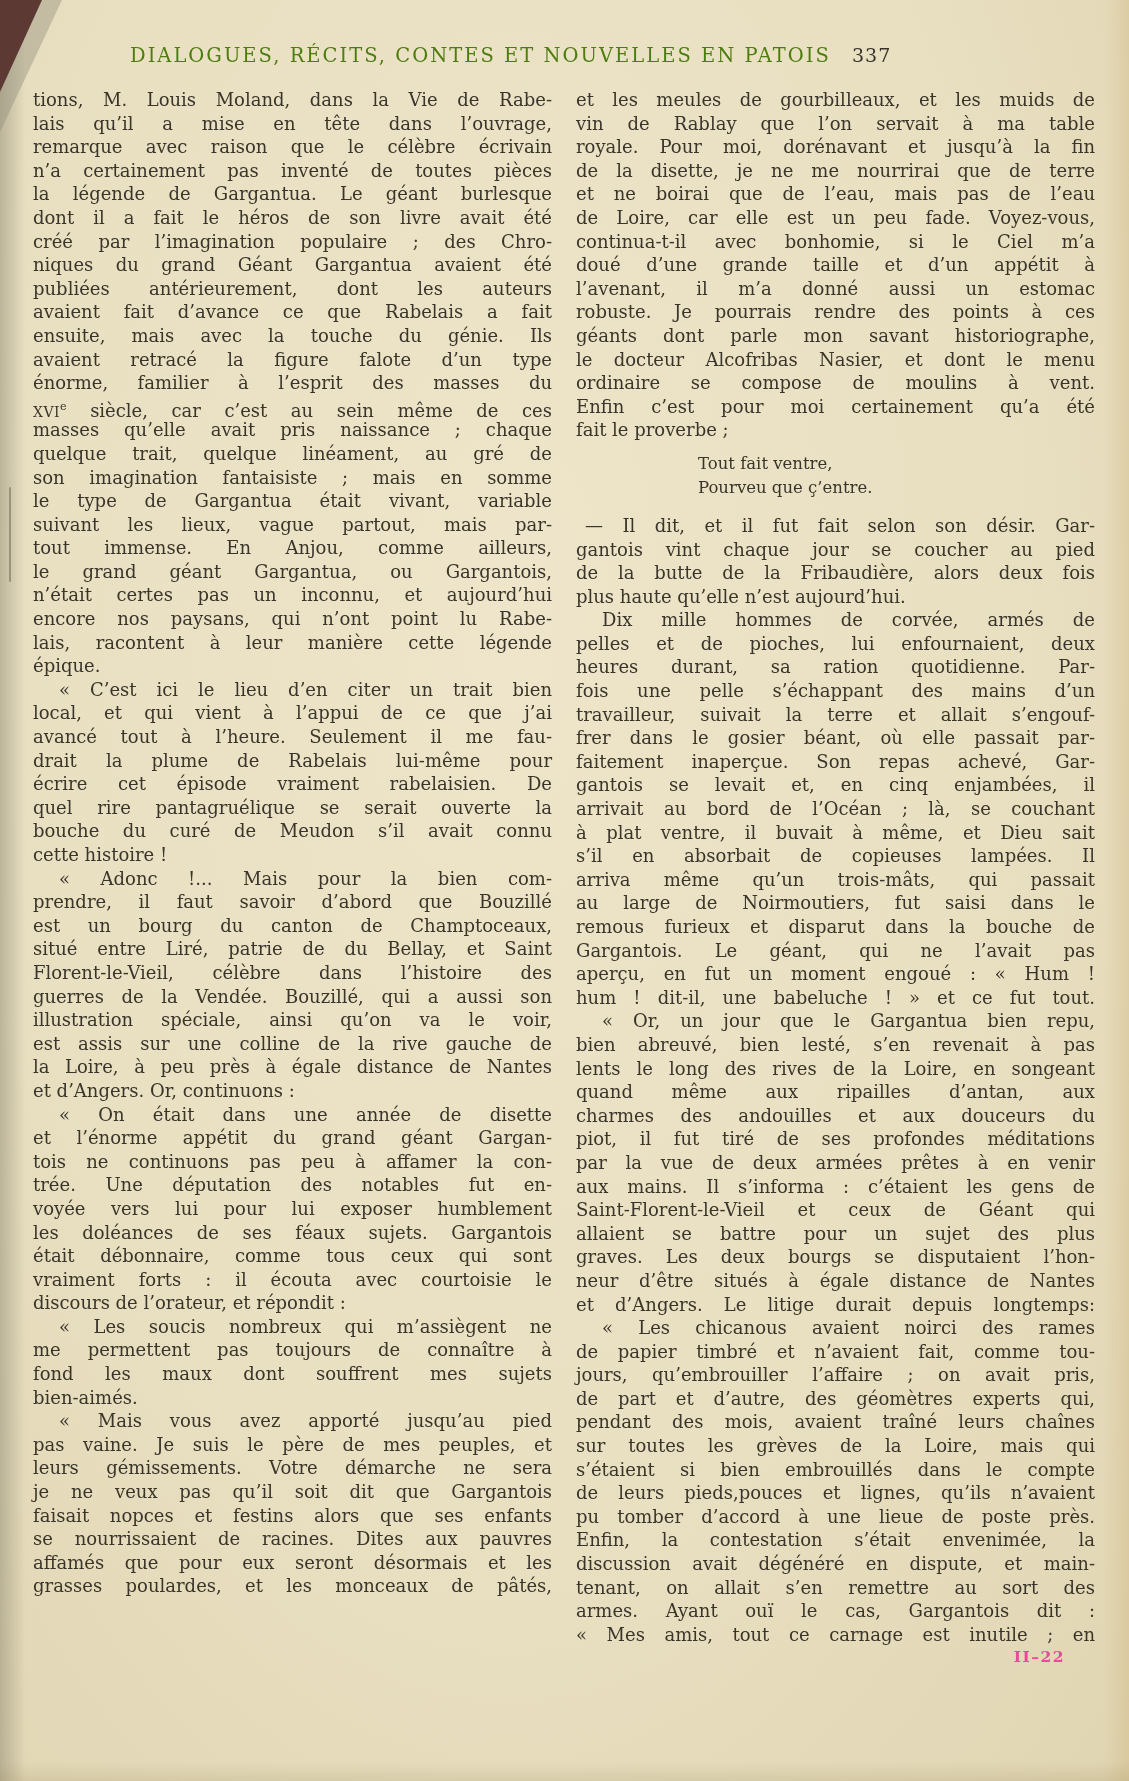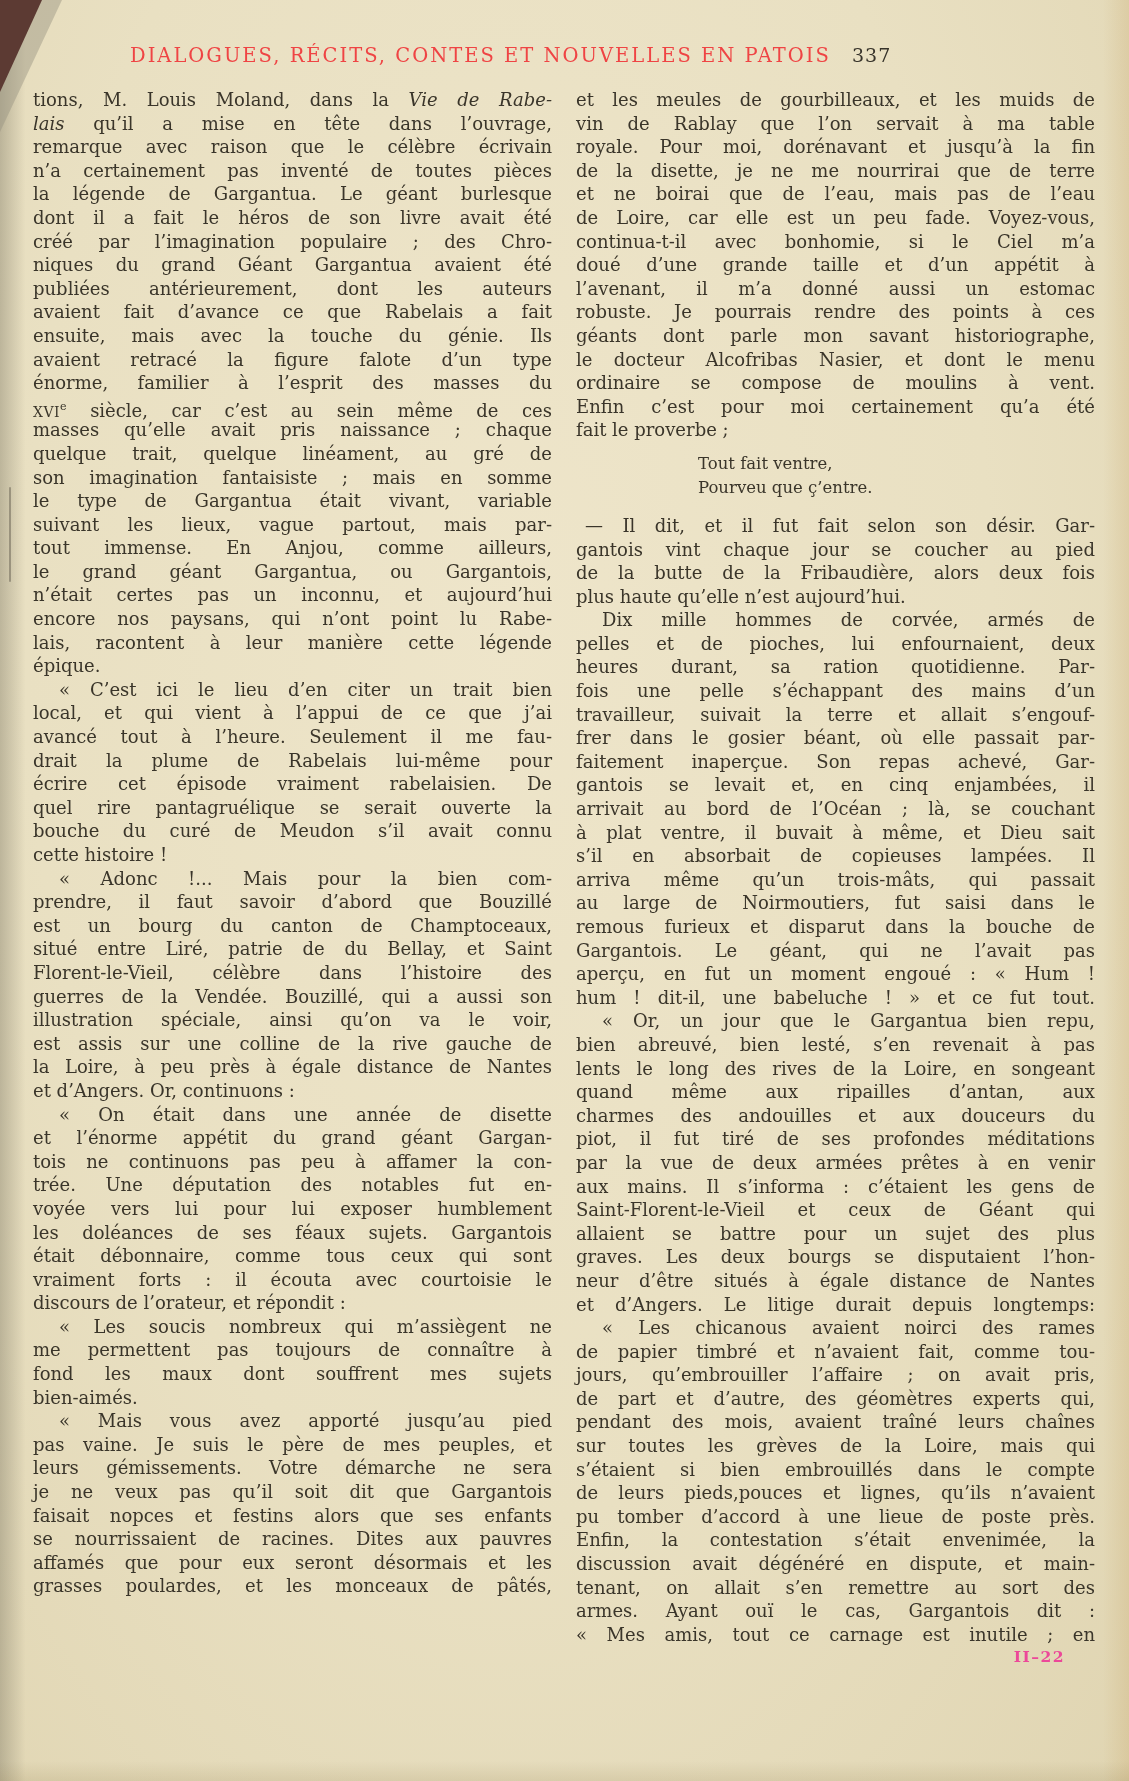--- a/index.html
+++ b/index.html
@@ -17,37 +17,37 @@
     background:linear-gradient(to top, rgba(140,120,70,0.16), rgba(140,120,70,0)); }
   .corner-soft { position:absolute; top:0; left:0; width:0; height:0;
     border-top:132px solid rgba(150,146,128,0.45); border-right:62px solid transparent; }
   .corner-dark { position:absolute; top:0; left:0; width:0; height:0;
     border-top:92px solid #5c3a33; border-right:42px solid transparent; }
   .scratch { position:absolute; left:9px; top:487px; width:2px; height:95px;
     background:rgba(90,85,70,0.45); border-radius:1px; }
 
   .running-head { position:absolute; top:44px; left:0; width:100%; height:26px; }
   .head-title { position:absolute; left:130px; top:0; width:680px; text-align:center;
-    font-size:19.5px; letter-spacing:2px; color:#ef4444; white-space:nowrap; }
+    font-size:19.5px; letter-spacing:2px; color:#4d7c0f; white-space:nowrap; }
   .head-page { position:absolute; left:852px; top:0; font-size:19px; letter-spacing:1px; color:#37332a; }
 
   .col { position:absolute; top:88px; width:519px; }
   .col-left  { left:33px; }
   .col-right { left:576px; }
 
   .line { font-size:18px; line-height:23.6px; height:23.6px;
     text-align:justify; text-align-last:justify; }
   .line.l  { text-align-last:left; }
   .line.ij { text-indent:26px; }
   .line.dj { text-indent:9px; }
   .line.v  { text-align:left; text-align-last:left; padding-left:122px;
     font-size:16.5px; height:24px; }
   .line.vt { margin-top:10px; }
   .line.vb { margin-bottom:14px; }
-  .it  { font-style:italic; }
+  .it  { }
   .sc  { text-transform:uppercase; font-size:14px; letter-spacing:0.5px; }
   .sup { vertical-align:super; font-size:11px; }
 
   .signature { position:absolute; left:576px; top:1647px; width:519px;
     text-align:right; padding-right:30px; box-sizing:border-box;
     font-size:15.5px; font-weight:bold; letter-spacing:1.5px; color:#ec4899; }
 </style>
 </head>
 <body>
 

